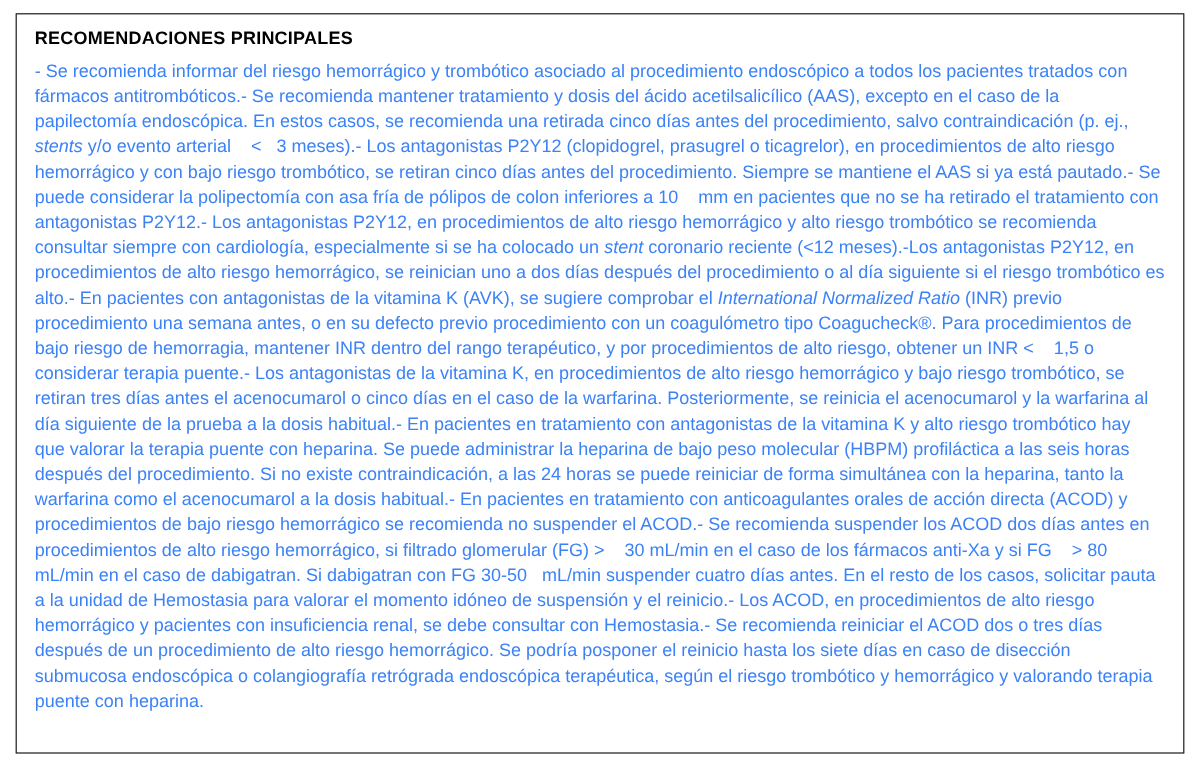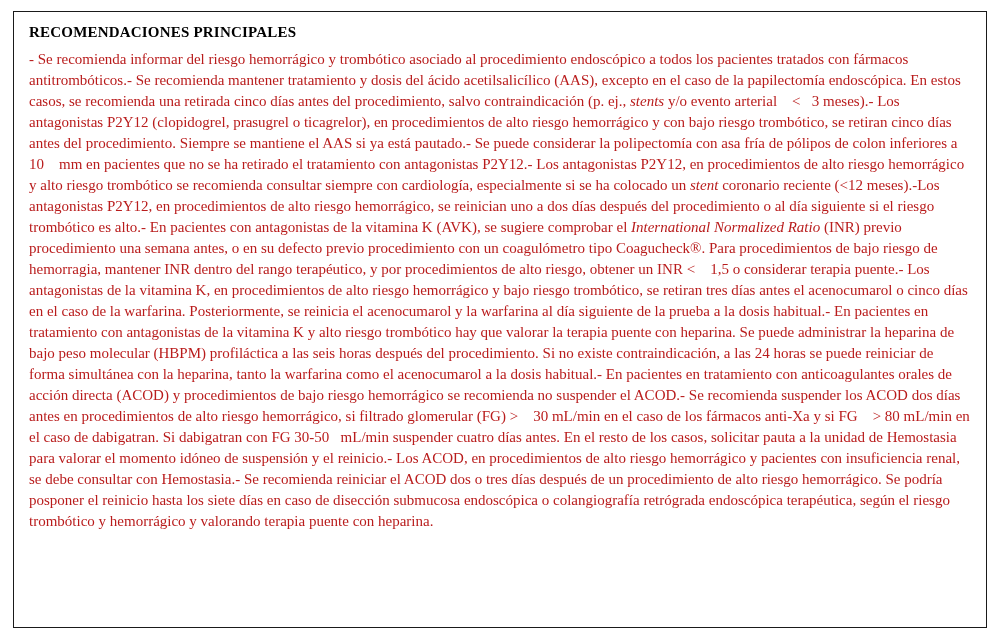--- a/index.html
+++ b/index.html
@@ -14,33 +14,32 @@
     padding: 11px 13px 9px 13px;
     overflow: hidden;
   }
   .doc-box {
     width: 100%;
     height: 100%;
     border: 1px solid #1a1a1a;
     padding: 10px 15px 8px 15px;
     background: #ffffff;
     overflow: hidden;
-    font-family: Liberation Serif, serif;
   }
   .doc-title {
     font-size: 15px;
     font-weight: bold;
     color: #000000;
     letter-spacing: 0.2px;
     line-height: 21px;
     margin-bottom: 6px;
   }
   .doc-body {
     font-size: 15px;
-    color: #b91c1c;
+    color: #3b82f6;
     line-height: 21px;
     text-align: left;
   }
   .doc-body span {
     white-space: pre-wrap;
   }
   .italic {
     font-style: italic;
   }
 </style>

